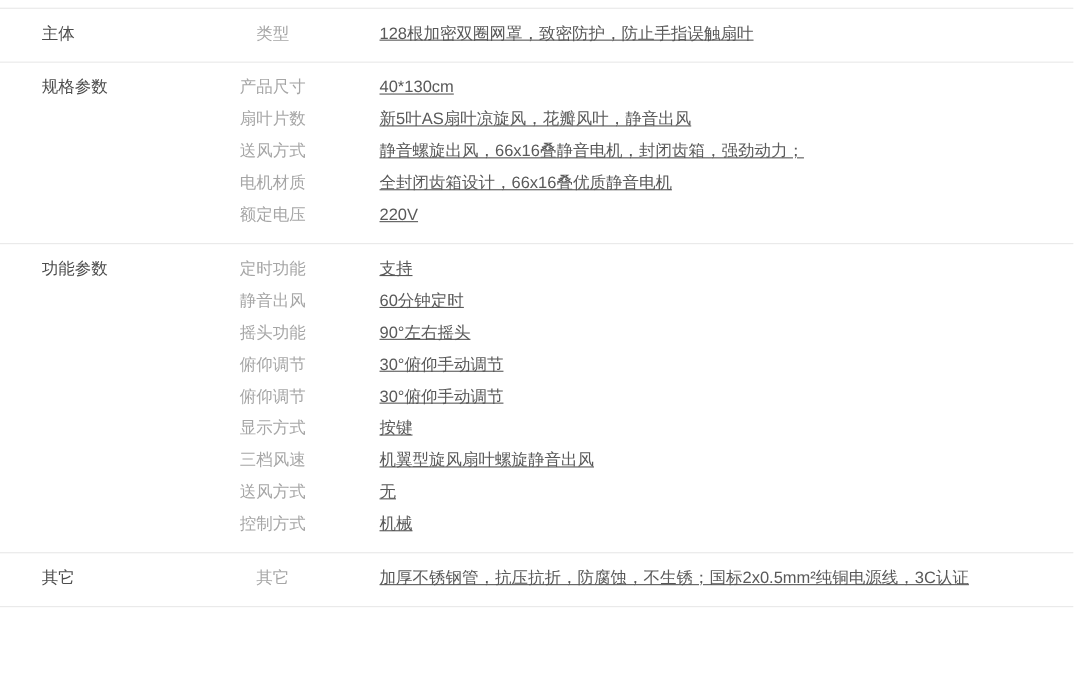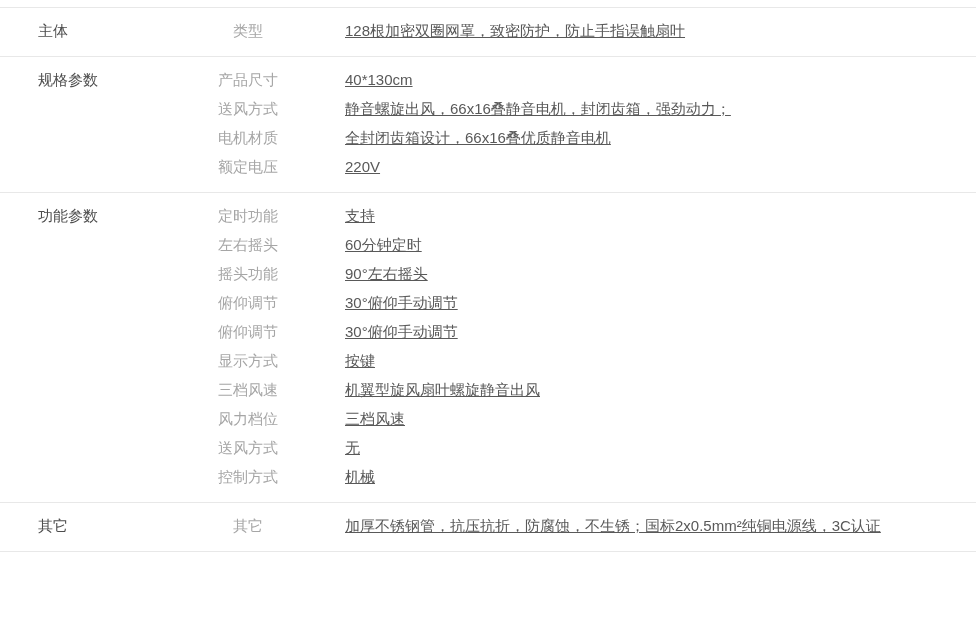--- a/index.html
+++ b/index.html
@@ -68,20 +68,24 @@
   </section>
 
   <section class="section">
     <div class="section-name">规格参数</div>
     <div class="section-rows">
   <div class="spec-row">
     <div class="spec-label">产品尺寸</div>
     <div class="spec-value">40*130cm</div>
   </div>
 
+  <div class="spec-row">
+    <div class="spec-label">扇叶片数</div>
+    <div class="spec-value">新5叶AS扇叶凉旋风，花瓣风叶，静音出风</div>
+  </div>
 
   <div class="spec-row">
     <div class="spec-label">送风方式</div>
     <div class="spec-value">静音螺旋出风，66x16叠静音电机，封闭齿箱，强劲动力；</div>
   </div>
 
   <div class="spec-row">
     <div class="spec-label">电机材质</div>
     <div class="spec-value">全封闭齿箱设计，66x16叠优质静音电机</div>
   </div>
@@ -96,21 +100,21 @@
 
   <section class="section">
     <div class="section-name">功能参数</div>
     <div class="section-rows">
   <div class="spec-row">
     <div class="spec-label">定时功能</div>
     <div class="spec-value">支持</div>
   </div>
 
   <div class="spec-row">
-    <div class="spec-label">左右摇头</div>
+    <div class="spec-label">静音出风</div>
     <div class="spec-value">60分钟定时</div>
   </div>
 
   <div class="spec-row">
     <div class="spec-label">摇头功能</div>
     <div class="spec-value">90°左右摇头</div>
   </div>
 
   <div class="spec-row">
     <div class="spec-label">俯仰调节</div>
@@ -125,24 +129,20 @@
   <div class="spec-row">
     <div class="spec-label">显示方式</div>
     <div class="spec-value">按键</div>
   </div>
 
   <div class="spec-row">
     <div class="spec-label">三档风速</div>
     <div class="spec-value">机翼型旋风扇叶螺旋静音出风</div>
   </div>
 
-  <div class="spec-row">
-    <div class="spec-label">风力档位</div>
-    <div class="spec-value">三档风速</div>
-  </div>
 
   <div class="spec-row">
     <div class="spec-label">送风方式</div>
     <div class="spec-value">无</div>
   </div>
 
   <div class="spec-row">
     <div class="spec-label">控制方式</div>
     <div class="spec-value">机械</div>
   </div>

